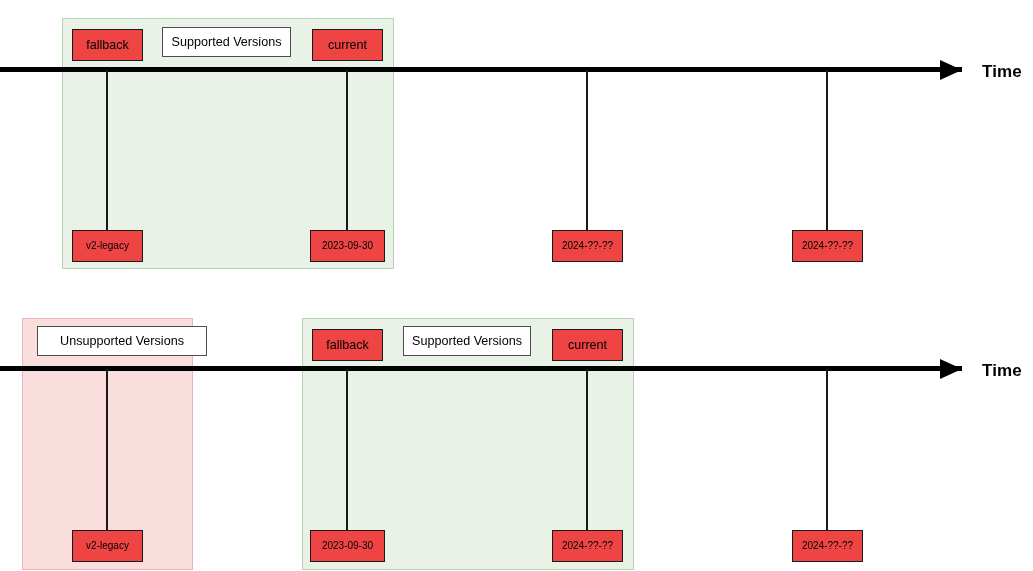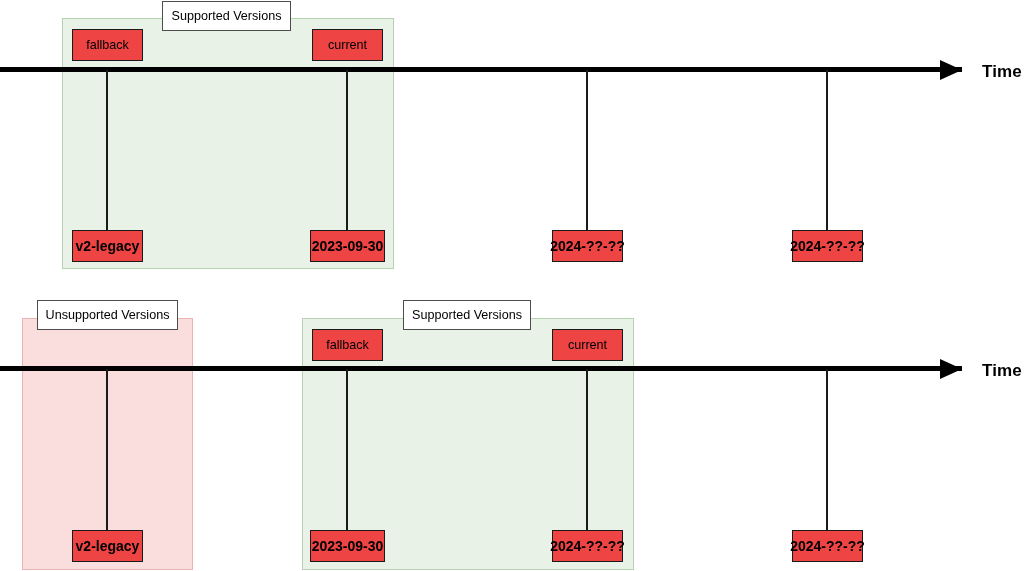--- a/index.html
+++ b/index.html
@@ -70,35 +70,35 @@
     border: 1.6px solid #1a1a1a;
     display: flex;
     align-items: center;
     justify-content: center;
     font-size: 12.6px;
     color: #000000;
     white-space: nowrap;
     line-height: 1;
   }
   .nodebox.datebox {
-    font-size: 14px;
-    font-weight: bold;
+    font-size: 10px;
   }
   .bandlabel {
     position: absolute;
     background: #ffffff;
     border: 1.6px solid #4d4d4d;
     display: flex;
     align-items: center;
     justify-content: center;
     font-size: 12.6px;
     color: #000000;
     white-space: nowrap;
     line-height: 1;
     z-index: 5;
+    margin-top: 26px;
   }
 </style>
 </head>
 <body>
 
 <div class="diagram">
 
   <div class="band band-green" style="left:62px; top:18px; width:332px; height:251px;"></div>
 
   <div class="axis" style="left:0px; top:67px; width:962px;"></div>
@@ -122,21 +122,21 @@
   <div class="nodebox datebox" style="left:792px; top:230px; width:71px; height:32px;">2024-??-??</div>
 
   <div class="band band-red" style="left:22px; top:318px; width:171px; height:252px;"></div>
 
   <div class="band band-green" style="left:302px; top:318px; width:332px; height:252px;"></div>
 
   <div class="axis" style="left:0px; top:366px; width:962px;"></div>
   <div class="axis-arrow" style="left:940px; top:358.5px;"></div>
   <div class="axis-label" style="left:982px; top:361px;">Time</div>
 
-  <div class="bandlabel" style="left:37px; top:300px; width:141px; height:30px;">Unsupported Versions</div>
+  <div class="bandlabel" style="left:37px; top:300px; width:170px; height:30px;">Unsupported Versions</div>
   <div class="bandlabel" style="left:403px; top:300px; width:128px; height:30px;">Supported Versions</div>
 
   <div class="stem" style="left:106px; top:369px; height:162px;"></div>
   <div class="nodebox datebox" style="left:72px; top:530px; width:71px; height:32px;">v2-legacy</div>
 
   <div class="stem" style="left:346px; top:369px; height:162px;"></div>
   <div class="nodebox" style="left:312px; top:329px; width:71px; height:32px;">fallback</div>
   <div class="nodebox datebox" style="left:310px; top:530px; width:75px; height:32px;">2023-09-30</div>
 
   <div class="stem" style="left:586px; top:369px; height:162px;"></div>

